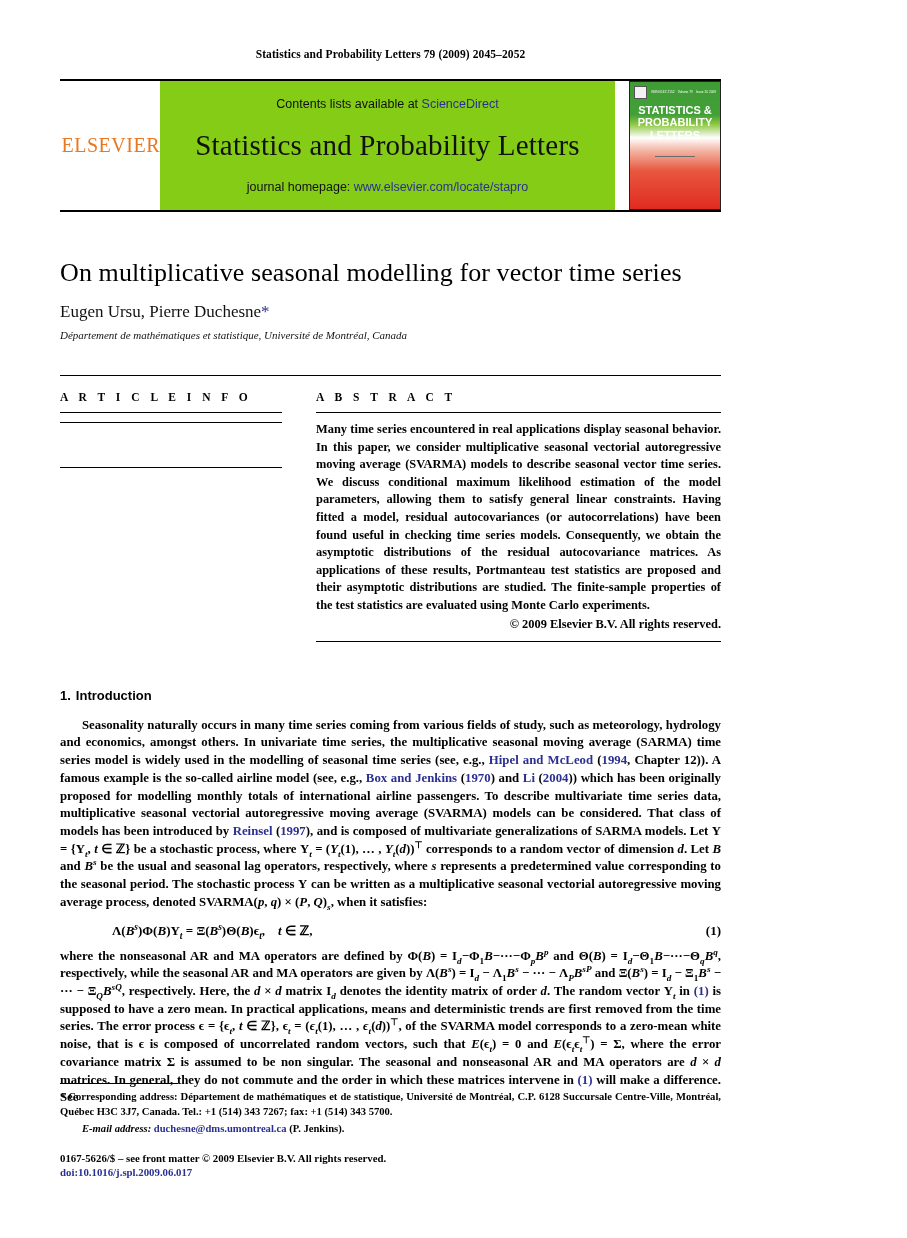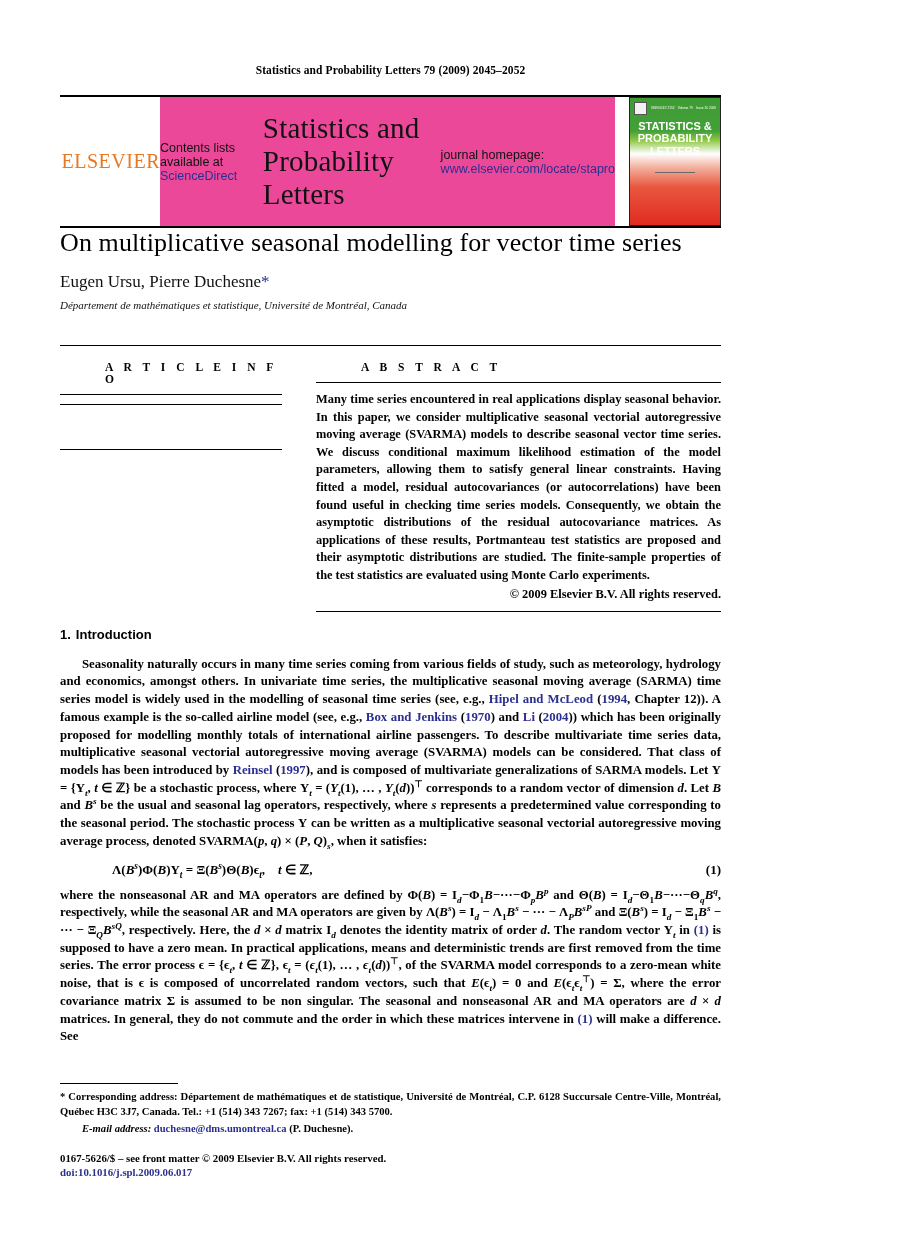--- a/index.html
+++ b/index.html
@@ -13,21 +13,21 @@
     font-family: "Liberation Serif", serif;
     color: #000000;
     position: relative;
     overflow: hidden;
   }
   .page {
     position: relative;
     width: 781px;
     height: 1238px;
     box-sizing: border-box;
-    padding: 16px 60px;
+    padding: 0 60px;
   }
   a, .link {
     color: #2b2f8f;
     text-decoration: none;
   }
 
   
   .running-head {
     text-align: center;
     font-size: 11.5px;
@@ -58,23 +58,23 @@
   .elsevier-wordmark {
     font-family: "Liberation Serif", serif;
     font-size: 20px;
     letter-spacing: 0.5px;
     color: #e87722;
     line-height: 1;
     white-space: nowrap;
   }
   .journal-band {
     flex: 1 1 auto;
-    background: #ec4899;
-    display: flex;
-    flex-direction: row;
+    background: #84cc16;
+    display: flex;
+    flex-direction: column;
     align-items: center;
     justify-content: space-between;
     padding: 16px 0 16px 0;
     box-sizing: border-box;
   }
   .contents-line {
     font-family: "Liberation Sans", sans-serif;
     font-size: 12.5px;
     color: #111;
   }
@@ -137,21 +137,21 @@
   .cover-rule {
     position: absolute;
     top: 74px;
     left: 50%;
     transform: translateX(-50%);
     width: 40px;
     border-top: 1.5px solid #6b6b6b;
   }
 
   
-  .title-block { }
+  .title-block { margin-top: 46px; }
   .article-title {
     font-size: 26px;
     font-weight: normal;
     margin: 0;
     letter-spacing: 0.1px;
   }
   .authors {
     font-size: 17px;
     margin-top: 14px;
     color: #111;
@@ -173,42 +173,41 @@
     border-top: 0.9px solid #000;
     padding-top: 15px;
   }
   .col-info { width: 222px; flex: 0 0 222px; }
   .col-abstract { flex: 1 1 auto; }
   .sec-head {
     font-family: "Liberation Serif", serif;
     font-weight: bold;
     font-size: 11.5px;
     letter-spacing: 4px;
-    margin-left: 45px;
   }
   .hr-thin { border-top: 1.1px solid #000; margin: 9px 0 8px 0; }
   .info-group { font-size: 11.5px; line-height: 1.38; }
   .info-group .it { font-style: italic; font-weight: bold; }
   .info-group .ln { font-weight: bold; }
   .abstract-body {
     font-size: 12.4px;
     line-height: 1.42;
     text-align: justify;
     font-weight: bold;
   }
   .copyright {
     text-align: right;
     font-weight: bold;
     font-size: 12.4px;
     margin-top: 2px;
   }
   .abs-rule-bottom { border-top: 1.1px solid #000; margin-top: 9px; }
 
   
-  .body-section { margin-top: 15px; }
+  .body-section { margin-top: 46px; }
   .section-title {
     font-family: "Liberation Sans", sans-serif;
     font-size: 13px;
     font-weight: bold;
     margin: 0 0 14px 0;
   }
   .section-title .num { margin-right: 5px; }
   p.para {
     font-size: 12.8px;
     line-height: 1.385;
@@ -375,21 +374,21 @@
     <p class="para"><span>where the nonseasonal AR and MA operators are defined by </span><span><b>Φ</b>(<span class="mathit">B</span>) = <b>I</b><sub class="mathit">d</sub>−<b>Φ</b><sub>1</sub><span class="mathit">B</span>−···−<b>Φ</b><sub class="mathit">p</sub><span class="mathit">B<sup>p</sup></span></span><span> and </span><span><b>Θ</b>(<span class="mathit">B</span>) = <b>I</b><sub class="mathit">d</sub>−<b>Θ</b><sub>1</sub><span class="mathit">B</span>−···−<b>Θ</b><sub class="mathit">q</sub><span class="mathit">B<sup>q</sup></span></span><span>, respectively, while the seasonal AR and MA operators are given by </span><span><b>Λ</b>(<span class="mathit">B<sup>s</sup></span>) = <b>I</b><sub class="mathit">d</sub> − <b>Λ</b><sub>1</sub><span class="mathit">B<sup>s</sup></span> − ··· − <b>Λ</b><sub class="mathit">P</sub><span class="mathit">B<sup>sP</sup></span> and <b>Ξ</b>(<span class="mathit">B<sup>s</sup></span>) = <b>I</b><sub class="mathit">d</sub> − <b>Ξ</b><sub>1</sub><span class="mathit">B<sup>s</sup></span> − ··· − <b>Ξ</b><sub class="mathit">Q</sub><span class="mathit">B<sup>sQ</sup></span></span><span>, respectively. Here, the </span><span class="mathit">d</span> × <span class="mathit">d</span><span> matrix </span><span><b>I</b><sub class="mathit">d</sub></span><span> denotes the identity matrix of order </span><span class="mathit">d</span><span>. The random vector </span><span><b>Y</b><sub class="mathit">t</sub></span><span> in </span><a class="link">(1)</a><span> is supposed to have a zero mean. In practical applications, means and deterministic trends are first removed from the time series. The error process </span><span><b>ϵ</b> = {<b>ϵ</b><sub class="mathit">t</sub>, <span class="mathit">t</span> ∈ ℤ}, <b>ϵ</b><sub class="mathit">t</sub> = (<span class="mathit">ϵ<sub>t</sub></span>(1), … , <span class="mathit">ϵ<sub>t</sub></span>(<span class="mathit">d</span>))<sup>⊤</sup></span><span>, of the SVARMA model corresponds to a zero-mean white noise, that is </span><b>ϵ</b><span> is composed of uncorrelated random vectors, such that </span><span><span class="mathit">E</span>(<b>ϵ</b><sub class="mathit">t</sub>) = <b>0</b> and <span class="mathit">E</span>(<b>ϵ</b><sub class="mathit">t</sub><b>ϵ</b><sub class="mathit">t</sub><sup>⊤</sup>) = <b>Σ</b></span><span>, where the error covariance matrix </span><b>Σ</b><span> is assumed to be non singular. The seasonal and nonseasonal AR and MA operators are </span><span class="mathit">d</span> × <span class="mathit">d</span><span> matrices. In general, they do not commute and the order in which these matrices intervene in </span><a class="link">(1)</a><span> will make a difference. See</span></p>
   </div>
 
   <div class="footnotes">
     <div class="fn-rule"></div>
     <div class="fn-text">
       <span>*</span><span> Corresponding address: Département de mathématiques et de statistique, Université de Montréal, C.P. 6128 Succursale Centre-Ville, Montréal, Québec H3C 3J7, Canada. Tel.: +1 (514) 343 7267; fax: +1 (514) 343 5700.</span>
     </div>
     <div class="fn-email">
       <span class="it">E-mail address:</span>
-      <a class="link">duchesne@dms.umontreal.ca</a><span> (P. Duchesne).</span>
+      <a class="link">duchesne@dms.umontreal.ca</a><span> (P. Jenkins).</span>
     </div>
     <div class="imprint">
       <div>0167-5626/$ – see front matter © 2009 Elsevier B.V. All rights reserved.</div>
       <a class="link">doi:10.1016/j.spl.2009.06.017</a>
     </div>
   </div>
 
 </div>
 
 </body></html>

